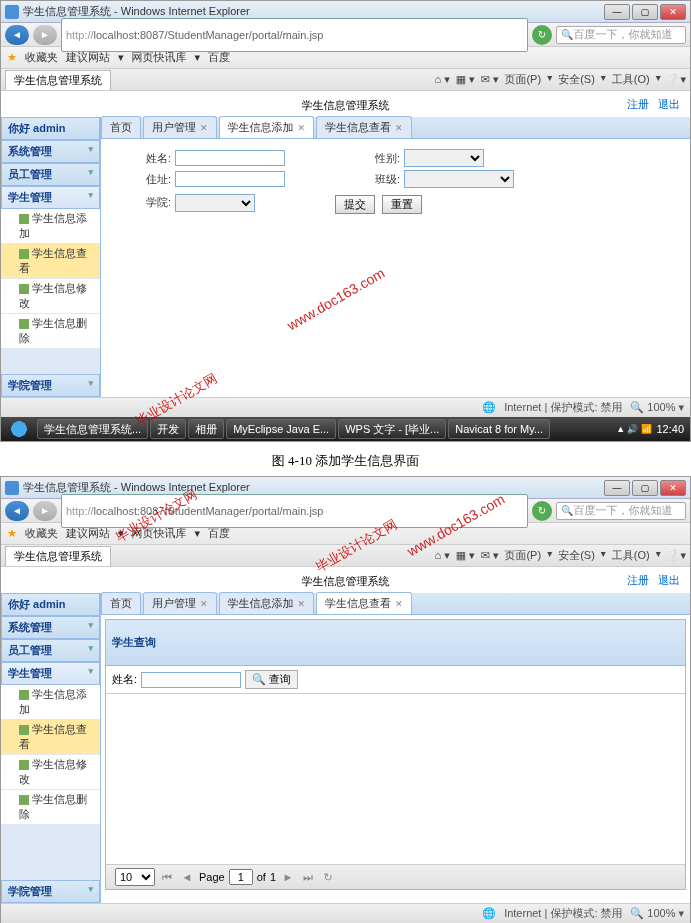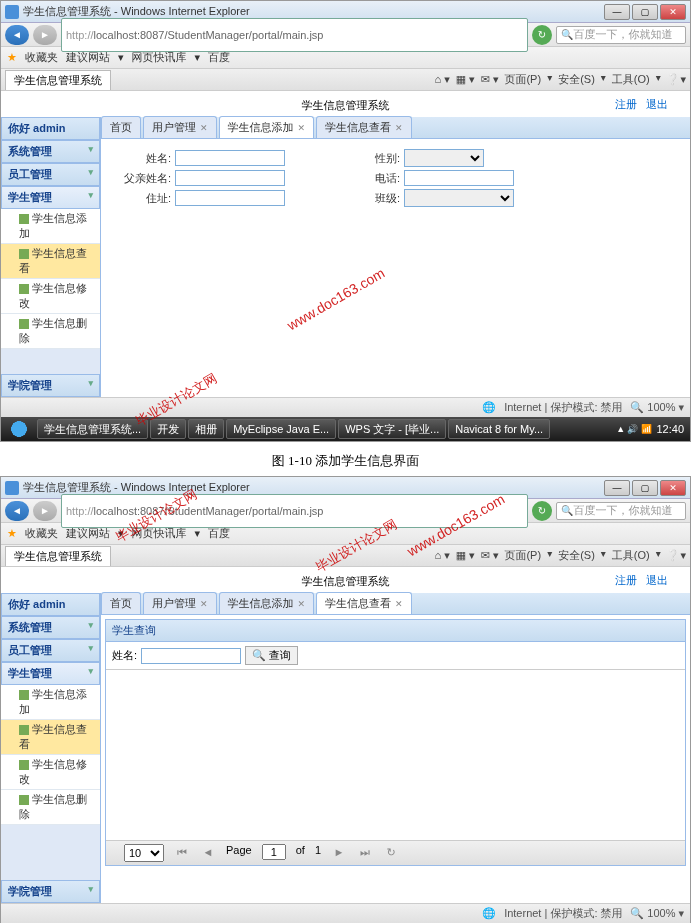--- a/index.html
+++ b/index.html
@@ -16,21 +16,21 @@
 .addrbar{flex:1;height:34px;background:#fff;border:1px solid #7a9;border-radius:2px;padding:0 4px;display:flex;align-items:center;color:#666;font-size:10px}
 .addrbar .prot{color:#999}
 .searchbox{width:130px;height:18px;background:#fff;border:1px solid #aaa;border-radius:2px;padding:0 4px;display:flex;align-items:center;color:#999;font-size:10px}
 .favrow{height:22px;background:linear-gradient(#f4f4f4,#e8e8e8);display:flex;align-items:center;padding:0 6px;border-bottom:1px solid #ccc;color:#333;gap:8px}
 .favrow .star{color:#f90}
 .tabrow{height:22px;background:linear-gradient(#f0f0f0,#e0e0e0);display:flex;align-items:center;padding:0 4px;border-bottom:1px solid #ccc}
 .tabrow .tab{height:20px;padding:0 8px;display:flex;align-items:center;background:#fff;border:1px solid #bbb;border-bottom:none;margin-right:2px}
 .toolrow{flex:1;display:flex;justify-content:flex-end;gap:6px;color:#444;font-size:10px}
 .toolitem{display:flex;align-items:center;gap:2px}
 .apptitle{text-align:center;font-size:15px;padding:4px 0;position:relative}
-.toplink{position:absolute;right:22px;top:6px;font-size:11px}
+.toplink{position:absolute;right:10px;top:6px;font-size:11px}
 .toplink a{color:#06c;margin-left:6px}
 .mainarea{display:flex;min-height:280px}
 .sidebar{width:100px;background:#dfe8f6;border-right:1px solid #99bbe8}
 .side-h{background:linear-gradient(#dae9f8,#c6dcf0);padding:3px 6px;border:1px solid #99bbe8;color:#15428b;font-weight:bold;font-size:11px}
 .side-h.active{background:linear-gradient(#e8f0fb,#d4e4f6)}
 .side-h .arrow{float:right;font-size:9px;color:#6a8}
 .side-item{padding:2px 6px 2px 18px;background:#fff;color:#333;font-size:11px;border-bottom:1px solid #e0e8f0}
 .side-item.sel{background:#ffe8a0}
 .side-item .ficon{display:inline-block;width:10px;height:10px;background:#7a5;margin-right:3px;vertical-align:middle}
 .side-spacer{flex:1;background:#dfe8f6}
@@ -41,29 +41,29 @@
 .ctab .x{margin-left:4px;color:#888;font-size:9px}
 .form-area{padding:10px 20px}
 .fr{display:flex;margin-bottom:3px;align-items:center}
 .fr .lbl{width:50px;text-align:right;margin-right:4px;color:#333}
 .fr .lbl2{width:55px;text-align:right;margin-right:4px;color:#333;margin-left:60px}
 .fr input[type=text]{width:110px;height:16px;border:1px solid #7eadd9;padding:0 2px}
 .fr select{width:80px;height:18px;border:1px solid #7eadd9}
 .btnrow{margin-left:220px;margin-top:4px}
 .btn{padding:1px 8px;border:1px solid #888;background:linear-gradient(#fff,#ddd);margin-right:4px;font-size:11px}
 .query-panel{margin:4px;border:1px solid #99bbe8}
-.qp-head{background:linear-gradient(#dae9f8,#c6dcf0);padding:3px 6px;color:#15428b;font-weight:normal;border-bottom:1px solid #99bbe8}
+.qp-head{background:linear-gradient(#dae9f8,#c6dcf0);padding:15px 6px;color:#15428b;font-weight:bold;border-bottom:1px solid #99bbe8}
 .qp-search{padding:4px 6px;display:flex;align-items:center;gap:4px;border-bottom:1px solid #ccc}
 .qp-search input{width:100px;height:16px;border:1px solid #7eadd9}
 .qp-search .sbtn{padding:1px 6px;border:1px solid #aaa;background:#f0f0f0}
 .grid-head{display:flex;background:linear-gradient(#f9f9f9,#e8e8e8);border-bottom:1px solid #ccc}
 .grid-head div{padding:3px 4px;border-right:1px solid #ddd;font-size:11px;color:#333;flex:1;text-align:center}
 .grid-head div:first-child{flex:0 0 20px}
 .grid-body{height:170px;background:#fff}
-.pager{display:flex;align-items:flex-start;padding:3px 18px;background:linear-gradient(#f0f0f0,#e0e0e0);border-top:1px solid #ccc;gap:10px;font-size:11px}
+.pager{display:flex;align-items:center;padding:3px 9px;background:linear-gradient(#f0f0f0,#e0e0e0);border-top:1px solid #ccc;gap:4px;font-size:11px}
 .pager select{width:40px;height:18px}
 .pager .pgbtn{width:16px;height:16px;display:inline-flex;align-items:center;justify-content:center;color:#888}
 .pager .pginfo{flex:1;text-align:right;color:#555}
 .statusbar{height:20px;background:linear-gradient(#f0f0f0,#e0e0e0);border-top:1px solid #ccc;display:flex;align-items:center;padding:0 6px;font-size:10px;color:#555;justify-content:flex-end;gap:8px}
 .taskbar{height:24px;background:linear-gradient(#4a4a4a,#1a1a1a);display:flex;align-items:center;padding:0 2px;gap:2px}
 .startbtn{width:32px;height:22px;background:radial-gradient(circle,#4ae 40%,transparent 41%);border-radius:11px}
 .taskitem{height:20px;padding:0 6px;background:linear-gradient(#5a5a5a,#2a2a2a);border:1px solid #666;color:#fff;font-size:11px;display:flex;align-items:center;border-radius:2px}
 .tray{margin-left:auto;display:flex;align-items:center;gap:4px;color:#fff;font-size:9px;padding-right:4px}
 .caption{text-align:center;font-size:13px;padding:6px 0;font-family:SimSun}
 .watermark{position:absolute;color:#c00;font-size:14px;transform:rotate(-30deg);pointer-events:none;opacity:.85;z-index:10}
@@ -148,52 +148,54 @@
       </div>
 
       <div class="form-area">
         <div class="fr">
             <span class="lbl">姓名:</span>
             <input type="text" style="">
             <span class="lbl2">性别:</span>
             <select><option></option></select>
           </div>
         <div class="fr">
-            <span class="lbl">父亲姓名:</span>
-            <input type="text" style="">
-            <span class="lbl2">电话:</span>
-            <input type="text" style="">
-          </div>
-        <div class="fr">
             <span class="lbl">住址:</span>
             <input type="text" style="">
             <span class="lbl2">班级:</span>
             <select style="width:110px"><option></option></select>
           </div>
+        <div class="fr">
+            <span class="lbl">学院:</span>
+            <select><option></option></select>
+          <span class="btnrow" style="margin-left:80px">
+            <button class="btn">提交</button>
+            <button class="btn">重置</button>
+          </span>
+        </div>
       </div>
     </div>
   </div>
 
   <div class="statusbar">
     <span>🌐</span>
     <span>Internet | 保护模式: 禁用</span>
     <span>🔍 <span>100%</span> ▾</span>
   </div>
   <div class="taskbar">
     <div class="startbtn"></div>
     <div class="taskitem">学生信息管理系统...</div>
     <div class="taskitem">开发</div>
     <div class="taskitem">相册</div>
     <div class="taskitem">MyEclipse Java E...</div>
     <div class="taskitem">WPS 文字 - [毕业...</div>
     <div class="taskitem">Navicat 8 for My...</div>
     <div class="tray">▲ 🔊 📶 <span>12:40</span></div>
   </div>
 </div>
-<div class="caption">图 1-10 添加学生信息界面</div>
+<div class="caption">图 4-10 添加学生信息界面</div>
 
 <div class="screenshot">
   <div class="watermark" style="left:400px;top:40px">www.doc163.com</div>
   <div class="watermark2" style="left:110px;top:30px;transform:rotate(-30deg)">毕业设计论文网</div>
   <div class="watermark2" style="left:310px;top:60px;transform:rotate(-30deg)">毕业设计论文网</div>
 
   <div class="titlebar">
     <div class="favicon"></div>
     <div class="title">学生信息管理系统 - Windows Internet Explorer</div>
     <div class="winbtns">

